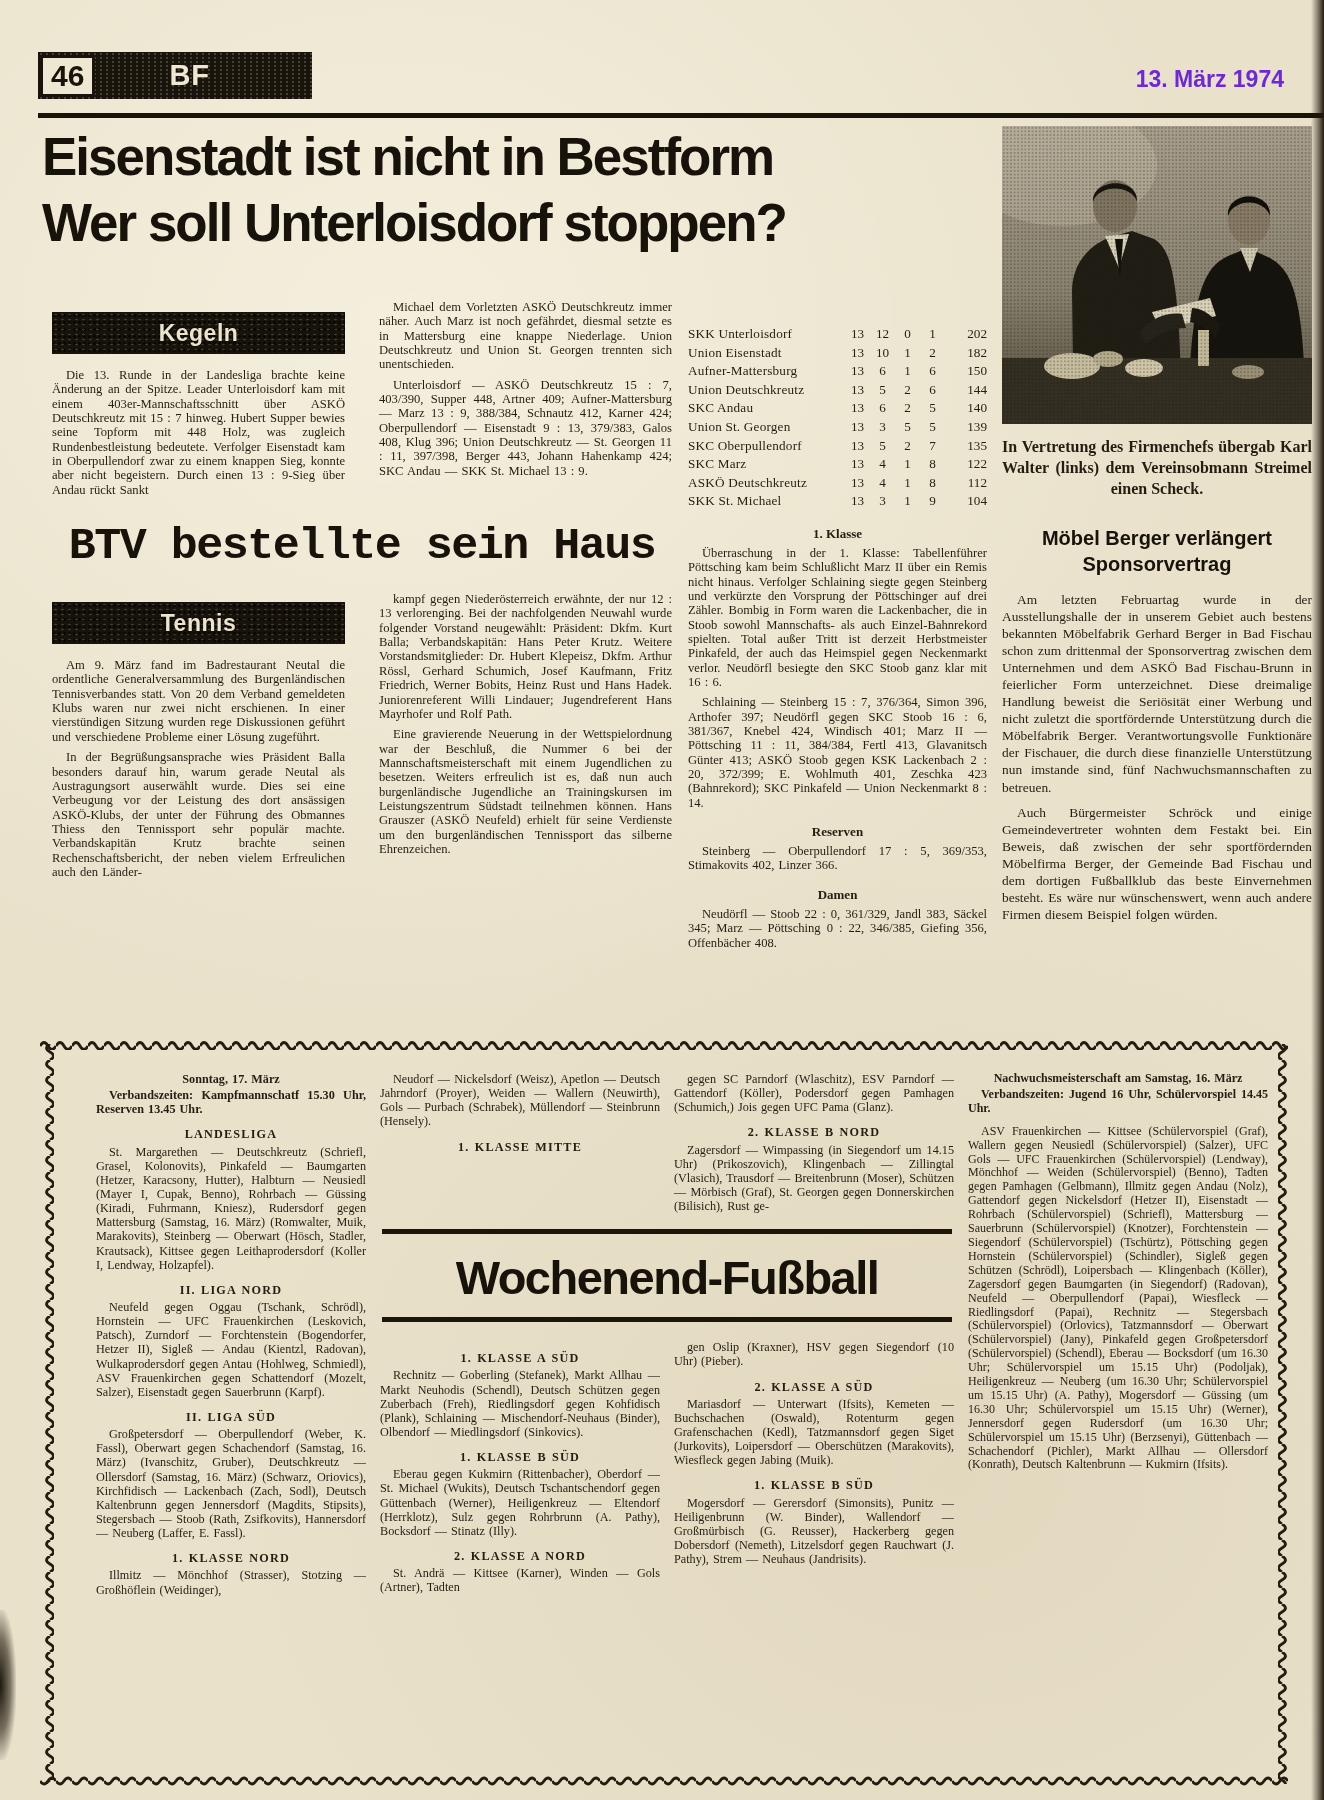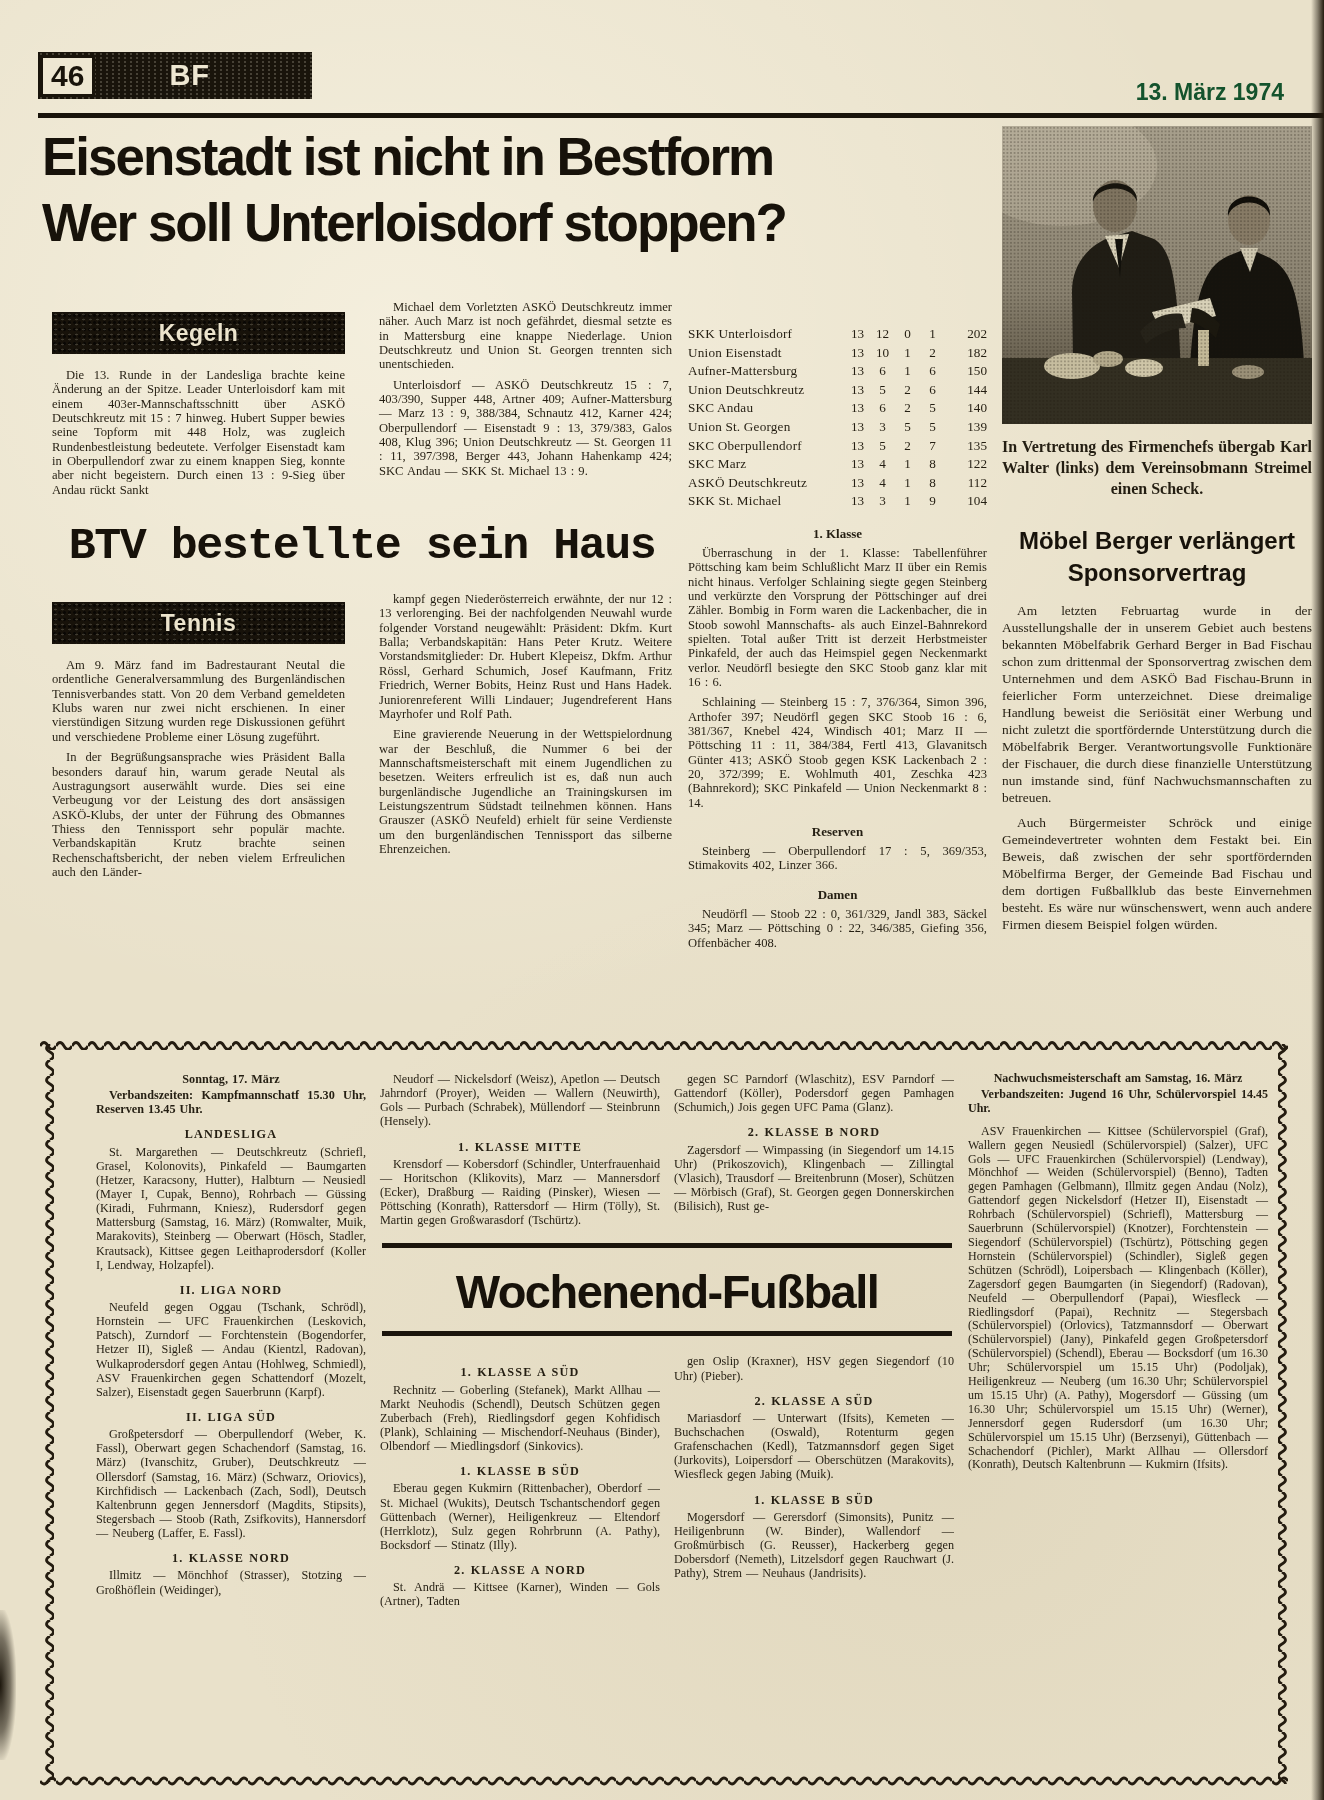--- a/index.html
+++ b/index.html
@@ -13,21 +13,21 @@
   }
   .sans{font-family:"Liberation Sans",sans-serif;}
 
   
   .masthead{position:absolute;left:38px;top:52px;width:1252px;height:48px;}
   .mast-bar{display:inline-flex;align-items:center;height:47px;width:274px;background:#19140b;
     background-image:radial-gradient(rgba(233,225,202,.22) 1px, transparent 1.5px);background-size:6px 4px;}
   .pageno{font-family:"Liberation Sans",sans-serif;font-weight:bold;font-size:30px;color:#19140b;
     background:#eee7d2;border:3px solid #19140b;line-height:1;padding:3px 8px;margin-left:2px;}
   .bf{font-weight:bold;font-size:29px;color:#eee7d2;margin-left:74px;letter-spacing:1px;}
-  .issue-date{position:absolute;right:6px;top:27px;font-weight:bold;font-size:23px;color:#14532d;}
+  .issue-date{position:absolute;right:6px;top:14px;font-weight:bold;font-size:23px;color:#6d28d9;}
   .top-rule{position:absolute;left:38px;top:113px;right:0;height:5px;background:#19140b;}
 
   
   .headline{position:absolute;left:42px;top:124px;width:860px;font-family:"Liberation Sans",sans-serif;
     font-weight:bold;font-size:54px;line-height:1.22;letter-spacing:-2px;color:#17120a;
     transform:scaleX(.98);transform-origin:left top;}
 
   
   .main{position:absolute;left:52px;top:292px;width:935px;height:748px;overflow:hidden;display:flex;gap:16px;}
   .left-block{width:620px;}
@@ -54,21 +54,21 @@
   .st-c{width:25px;text-align:center;}
   .st-p{width:42px;text-align:right;}
   .mini-head{font-weight:bold;font-size:13px;text-align:center;margin:14px 0 4px;}
 
   
   .rightcol{position:absolute;left:1002px;top:126px;width:310px;}
   .photo{position:relative;width:310px;height:298px;overflow:hidden;background:#8a8270;}
   .halftone{position:absolute;inset:0;background-image:radial-gradient(rgba(28,22,12,.26) .8px, transparent 1.15px);
     background-size:3.6px 3.6px;pointer-events:none;}
   .caption{font-weight:bold;font-size:16px;line-height:1.32;text-align:justify;text-align-last:center;margin:12px 0 0;}
-  .moebel-title{font-family:"Liberation Sans",sans-serif;font-weight:bold;font-size:24px;line-height:1.3;
+  .moebel-title{font-family:"Liberation Sans",sans-serif;font-weight:bold;font-size:20px;line-height:1.3;
     text-align:center;margin:26px 0 14px;color:#17120a;}
   .moebel p{font-size:13.4px;line-height:1.27;text-indent:15px;text-align:justify;margin:0 0 8px;word-spacing:1px;}
 
   
   .fixtures{position:absolute;left:40px;top:1042px;width:1248px;height:744px;box-sizing:border-box;
     padding:30px 16px 14px 56px;}
   .wave{position:absolute;line-height:0;}
   .wave svg{display:block;}
   .wave-top{top:-4px;left:0;right:0;height:12px;}
   .wave-bottom{bottom:-2px;left:0;right:0;height:12px;}
@@ -340,21 +340,20 @@
         <div class="blk t-p">Neufeld gegen Oggau (Tschank, Schrödl), Hornstein — UFC Frauenkirchen (Leskovich, Patsch), Zurndorf — Forchtenstein (Bogendorfer, Hetzer II), Sigleß — Andau (Kientzl, Radovan), Wulkaprodersdorf gegen Antau (Hohlweg, Schmiedl), ASV Frauenkirchen gegen Schattendorf (Mozelt, Salzer), Eisenstadt gegen Sauerbrunn (Karpf).</div>
         <div class="blk t-h">II. LIGA SÜD</div>
         <div class="blk t-p">Großpetersdorf — Oberpullendorf (Weber, K. Fassl), Oberwart gegen Schachendorf (Samstag, 16. März) (Ivanschitz, Gruber), Deutschkreutz — Ollersdorf (Samstag, 16. März) (Schwarz, Oriovics), Kirchfidisch — Lackenbach (Zach, Sodl), Deutsch Kaltenbrunn gegen Jennersdorf (Magdits, Stipsits), Stegersbach — Stoob (Rath, Zsifkovits), Hannersdorf — Neuberg (Laffer, E. Fassl).</div>
         <div class="blk t-h">1. KLASSE NORD</div>
         <div class="blk t-p">Illmitz — Mönchhof (Strasser), Stotzing — Großhöflein (Weidinger),</div>
       </div>
     <div class="fx-col fxBt">
 
     <div class="blk t-p">Neudorf — Nickelsdorf (Weisz), Apetlon — Deutsch Jahrndorf (Proyer), Weiden — Wallern (Neuwirth), Gols — Purbach (Schrabek), Müllendorf — Steinbrunn (Hensely).</div>
         <div class="blk t-h">1. KLASSE MITTE</div>
-        <div class="blk t-p">Krensdorf — Kobersdorf (Schindler, Unterfrauenhaid — Horitschon (Klikovits), Marz — Mannersdorf (Ecker), Draßburg — Raiding (Pinsker), Wiesen — Pöttsching (Konrath), Rattersdorf — Hirm (Tölly), St. Martin gegen Großwarasdorf (Tschürtz).</div>
       </div>
     <div class="fx-col fxCt">
 
     <div class="blk t-p">gegen SC Parndorf (Wlaschitz), ESV Parndorf — Gattendorf (Köller), Podersdorf gegen Pamhagen (Schumich,) Jois gegen UFC Pama (Glanz).</div>
         <div class="blk t-h">2. KLASSE B NORD</div>
         <div class="blk t-p">Zagersdorf — Wimpassing (in Siegendorf um 14.15 Uhr) (Prikoszovich), Klingenbach — Zillingtal (Vlasich), Trausdorf — Breitenbrunn (Moser), Schützen — Mörbisch (Graf), St. Georgen gegen Donnerskirchen (Bilisich), Rust ge-</div>
       </div>
     <div class="wfb-wrap">
       <div class="wfb-head">Wochenend-Fußball</div>
     </div>

